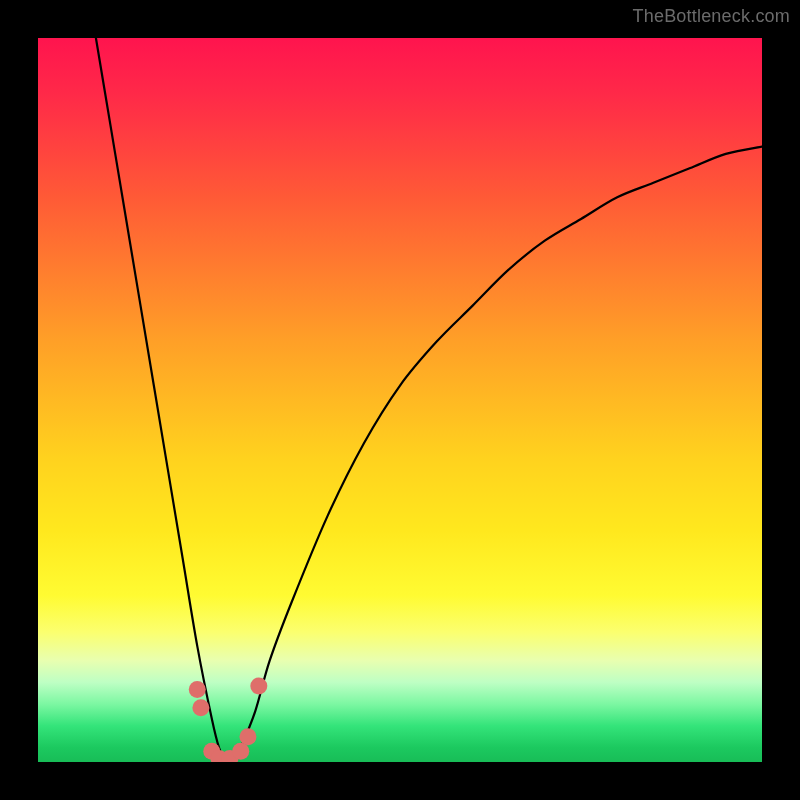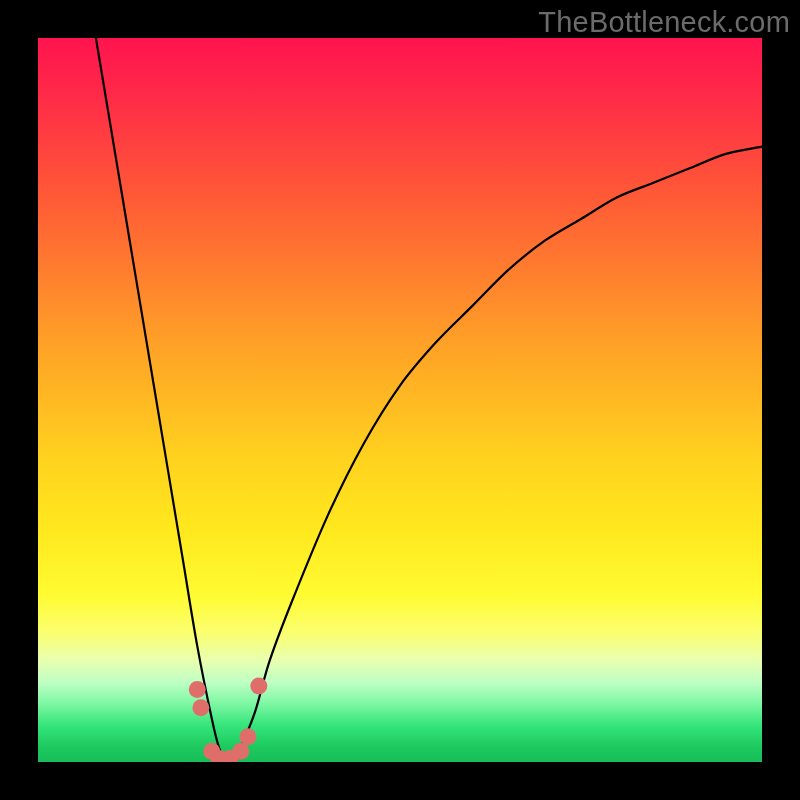--- a/index.html
+++ b/index.html
@@ -41,21 +41,21 @@
       #34e47a 95%,
       #1cc95f 98%,
       #18bd57 100%
     );
   }
   .watermark {
     position: absolute;
     top: 6px;
     right: 10px;
     color: #6b6b6b;
-    font-size: 29px;
+    font-size: 18px;
     font-weight: 500;
     letter-spacing: 0.2px;
     user-select: none;
   }
   svg.curve {
     position: absolute;
     left: 0;
     top: 0;
     width: 724px;
     height: 724px;

